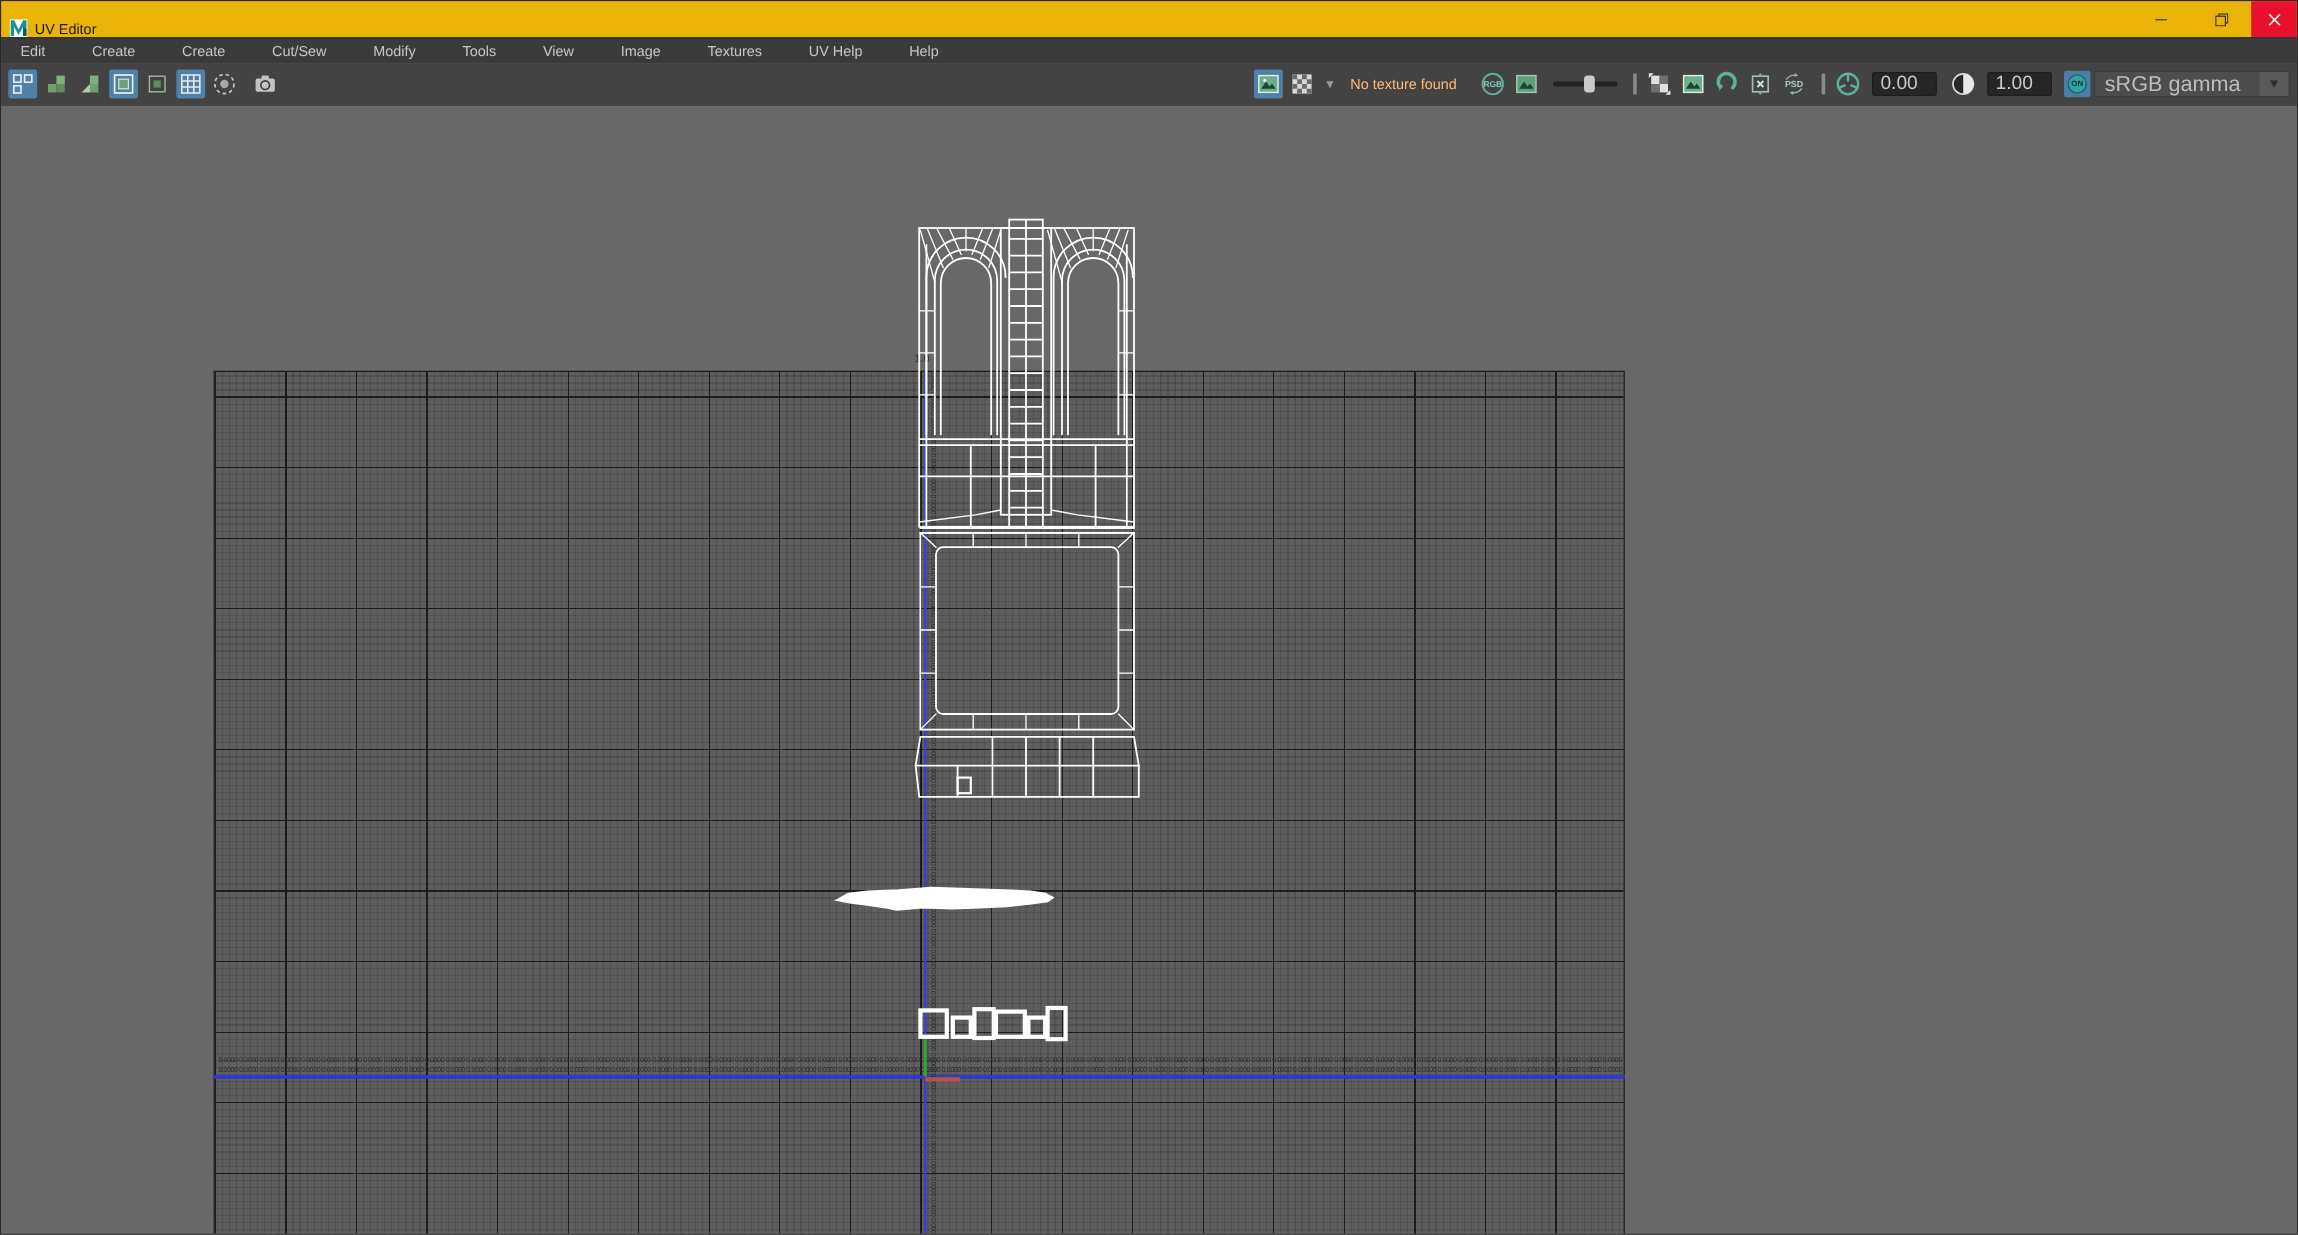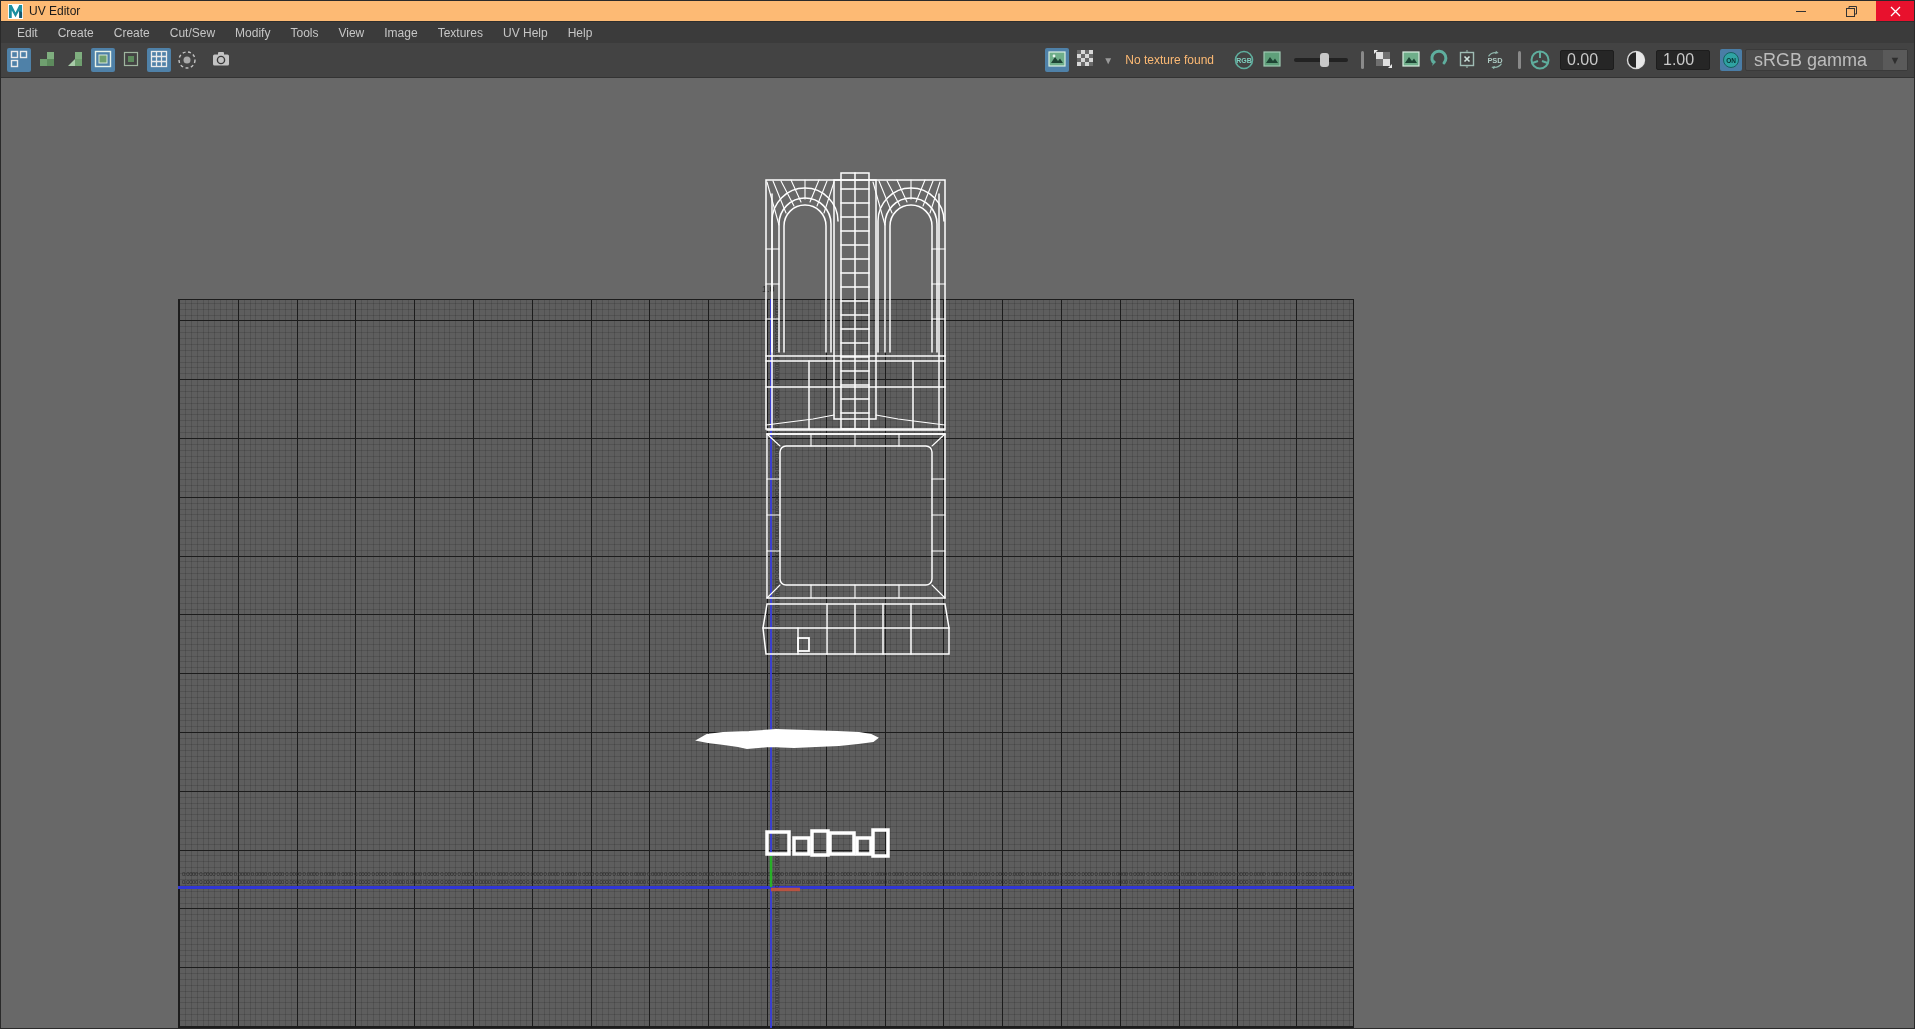--- a/index.html
+++ b/index.html
@@ -2,38 +2,38 @@
 <html><head>
 <meta charset="utf-8">
 <style>
   * { margin:0; padding:0; box-sizing:border-box; }
   html,body { width:1915px; height:1029px; overflow:hidden; background:#686868;
               font-family:"Liberation Sans", sans-serif; }
   .window { width:1915px; height:1029px; display:flex; flex-direction:column;
             border:1px solid #2a2a2a; }
 
   
-  .titlebar { height:20px; background:#fdba74; display:flex; align-items:center; flex:0 0 auto; }
+  .titlebar { height:30px; background:#eab308; display:flex; align-items:flex-end; flex:0 0 auto; }
   .maya-logo { width:15px; height:15px; margin:0 6px 0 7px; }
   .win-title { font-size:12px; color:#1a1a1a; }
   .win-controls { margin-left:auto; display:flex; height:100%; }
   .win-btn { width:50px; height:100%; display:flex; align-items:center; justify-content:center; }
   .win-btn svg { display:block; }
   .win-btn.close { background:#e8112d; width:38px; }
 
   
   .menubar { height:22px; background:#3b3b3b; display:flex; align-items:center;
-             padding-left:6px; flex:0 0 auto; border-top:1px solid #2e2e2e; }
+             padding-left:6px; flex:0 0 auto; border-top:1px solid #2e2e2e;gap:19px; }
   .menu-item { color:#c6c6c6; font-size:12px; padding:0 10px; line-height:22px; }
 
   
   .toolbar { height:34px; background:#434343; display:flex; align-items:center;
              padding:0 6px; flex:0 0 auto; }
   .tb-btn { width:24px; height:24px; margin-right:4px; border-radius:2px;
-            display:flex; align-items:flex-start; justify-content:center; background:transparent; }
+            display:flex; align-items:center; justify-content:center; background:transparent; }
   .tb-btn.active { background:#4f81a8; }
   .tb-sep { width:3px; height:18px; background:#8a8a8a; border-radius:2px; margin:0 7px; }
   .tb-caret { color:#9a9a9a; font-size:10px; margin:0 4px 0 2px; }
   .tb-status { color:#fdba74; font-size:12px; margin:0 18px 0 8px; white-space:nowrap; }
   .tb-field { width:54px; height:20px; background:#262626; color:#c9c9c9; font-size:16px;
               border:1px solid #1d1d1d; border-radius:2px; padding:0 6px; line-height:18px;
               margin:0 10px 0 4px; }
   .tb-slider { width:54px; height:14px; position:relative; margin:0 6px; }
   .tb-slider .track { position:absolute; left:0; right:0; top:5px; height:4px; background:#222; border-radius:2px; }
   .tb-slider .handle { position:absolute; left:26px; top:0; width:9px; height:14px; background:#c9c9c9; border-radius:3px; }

